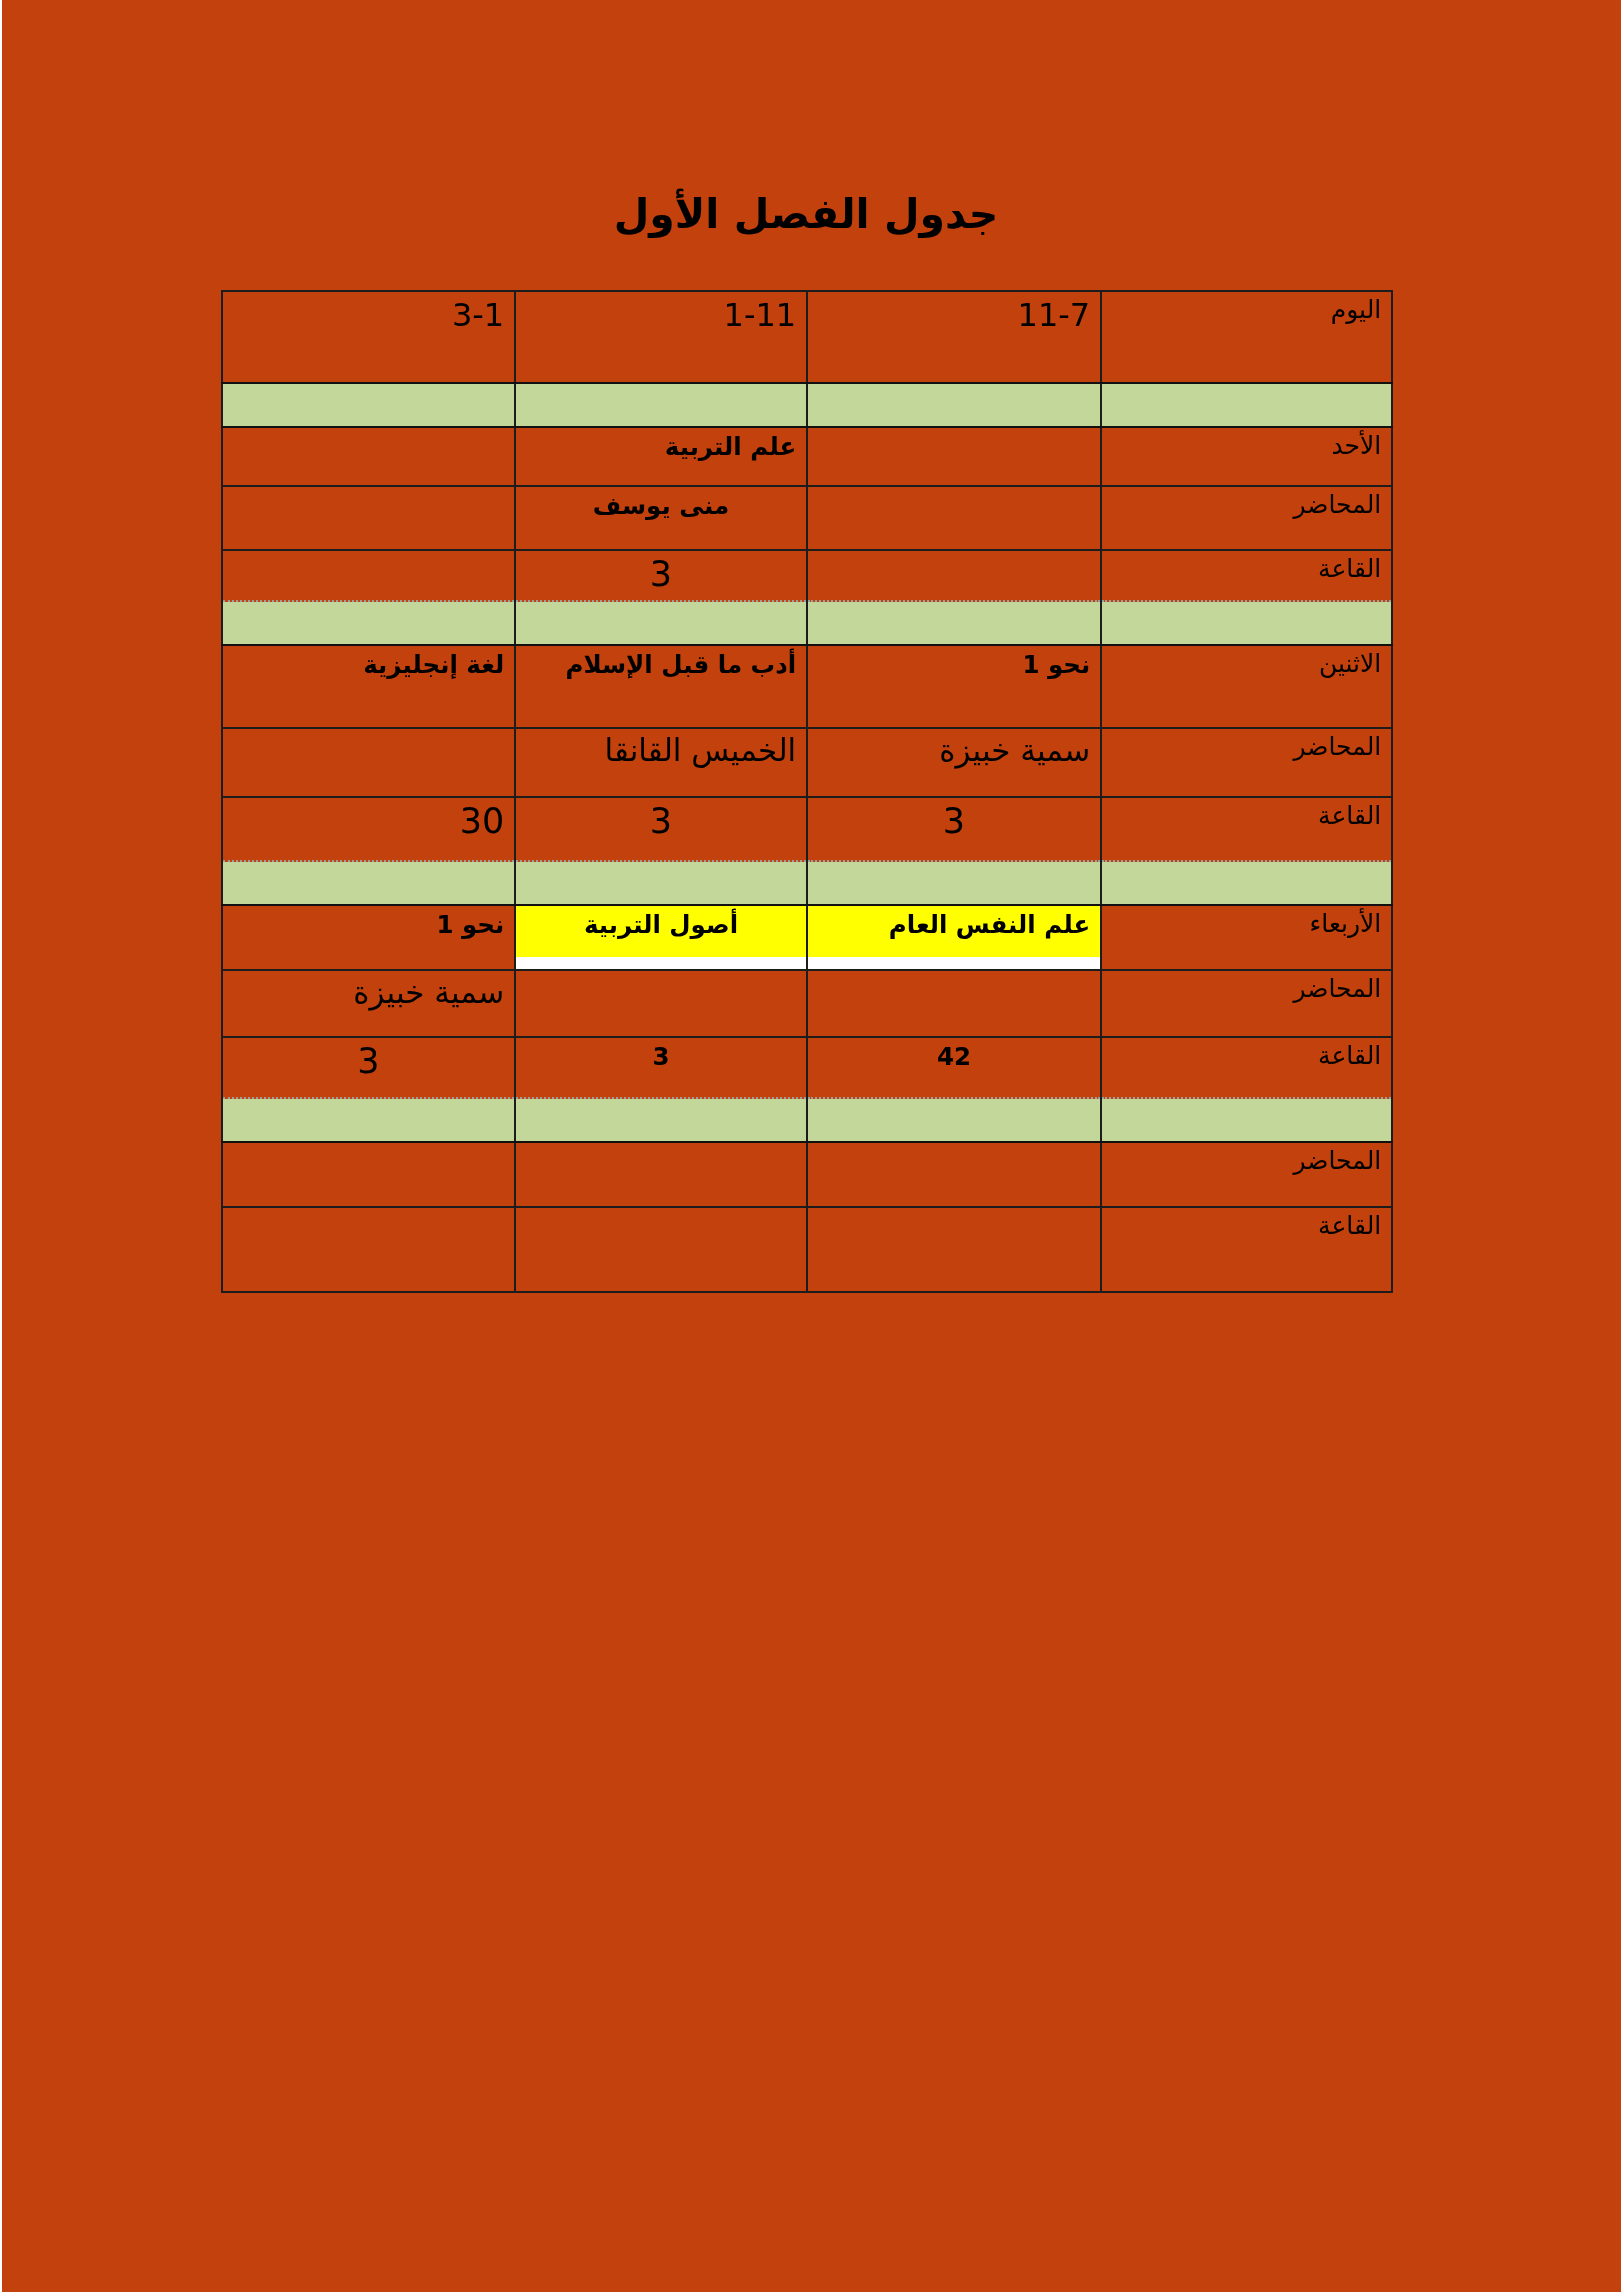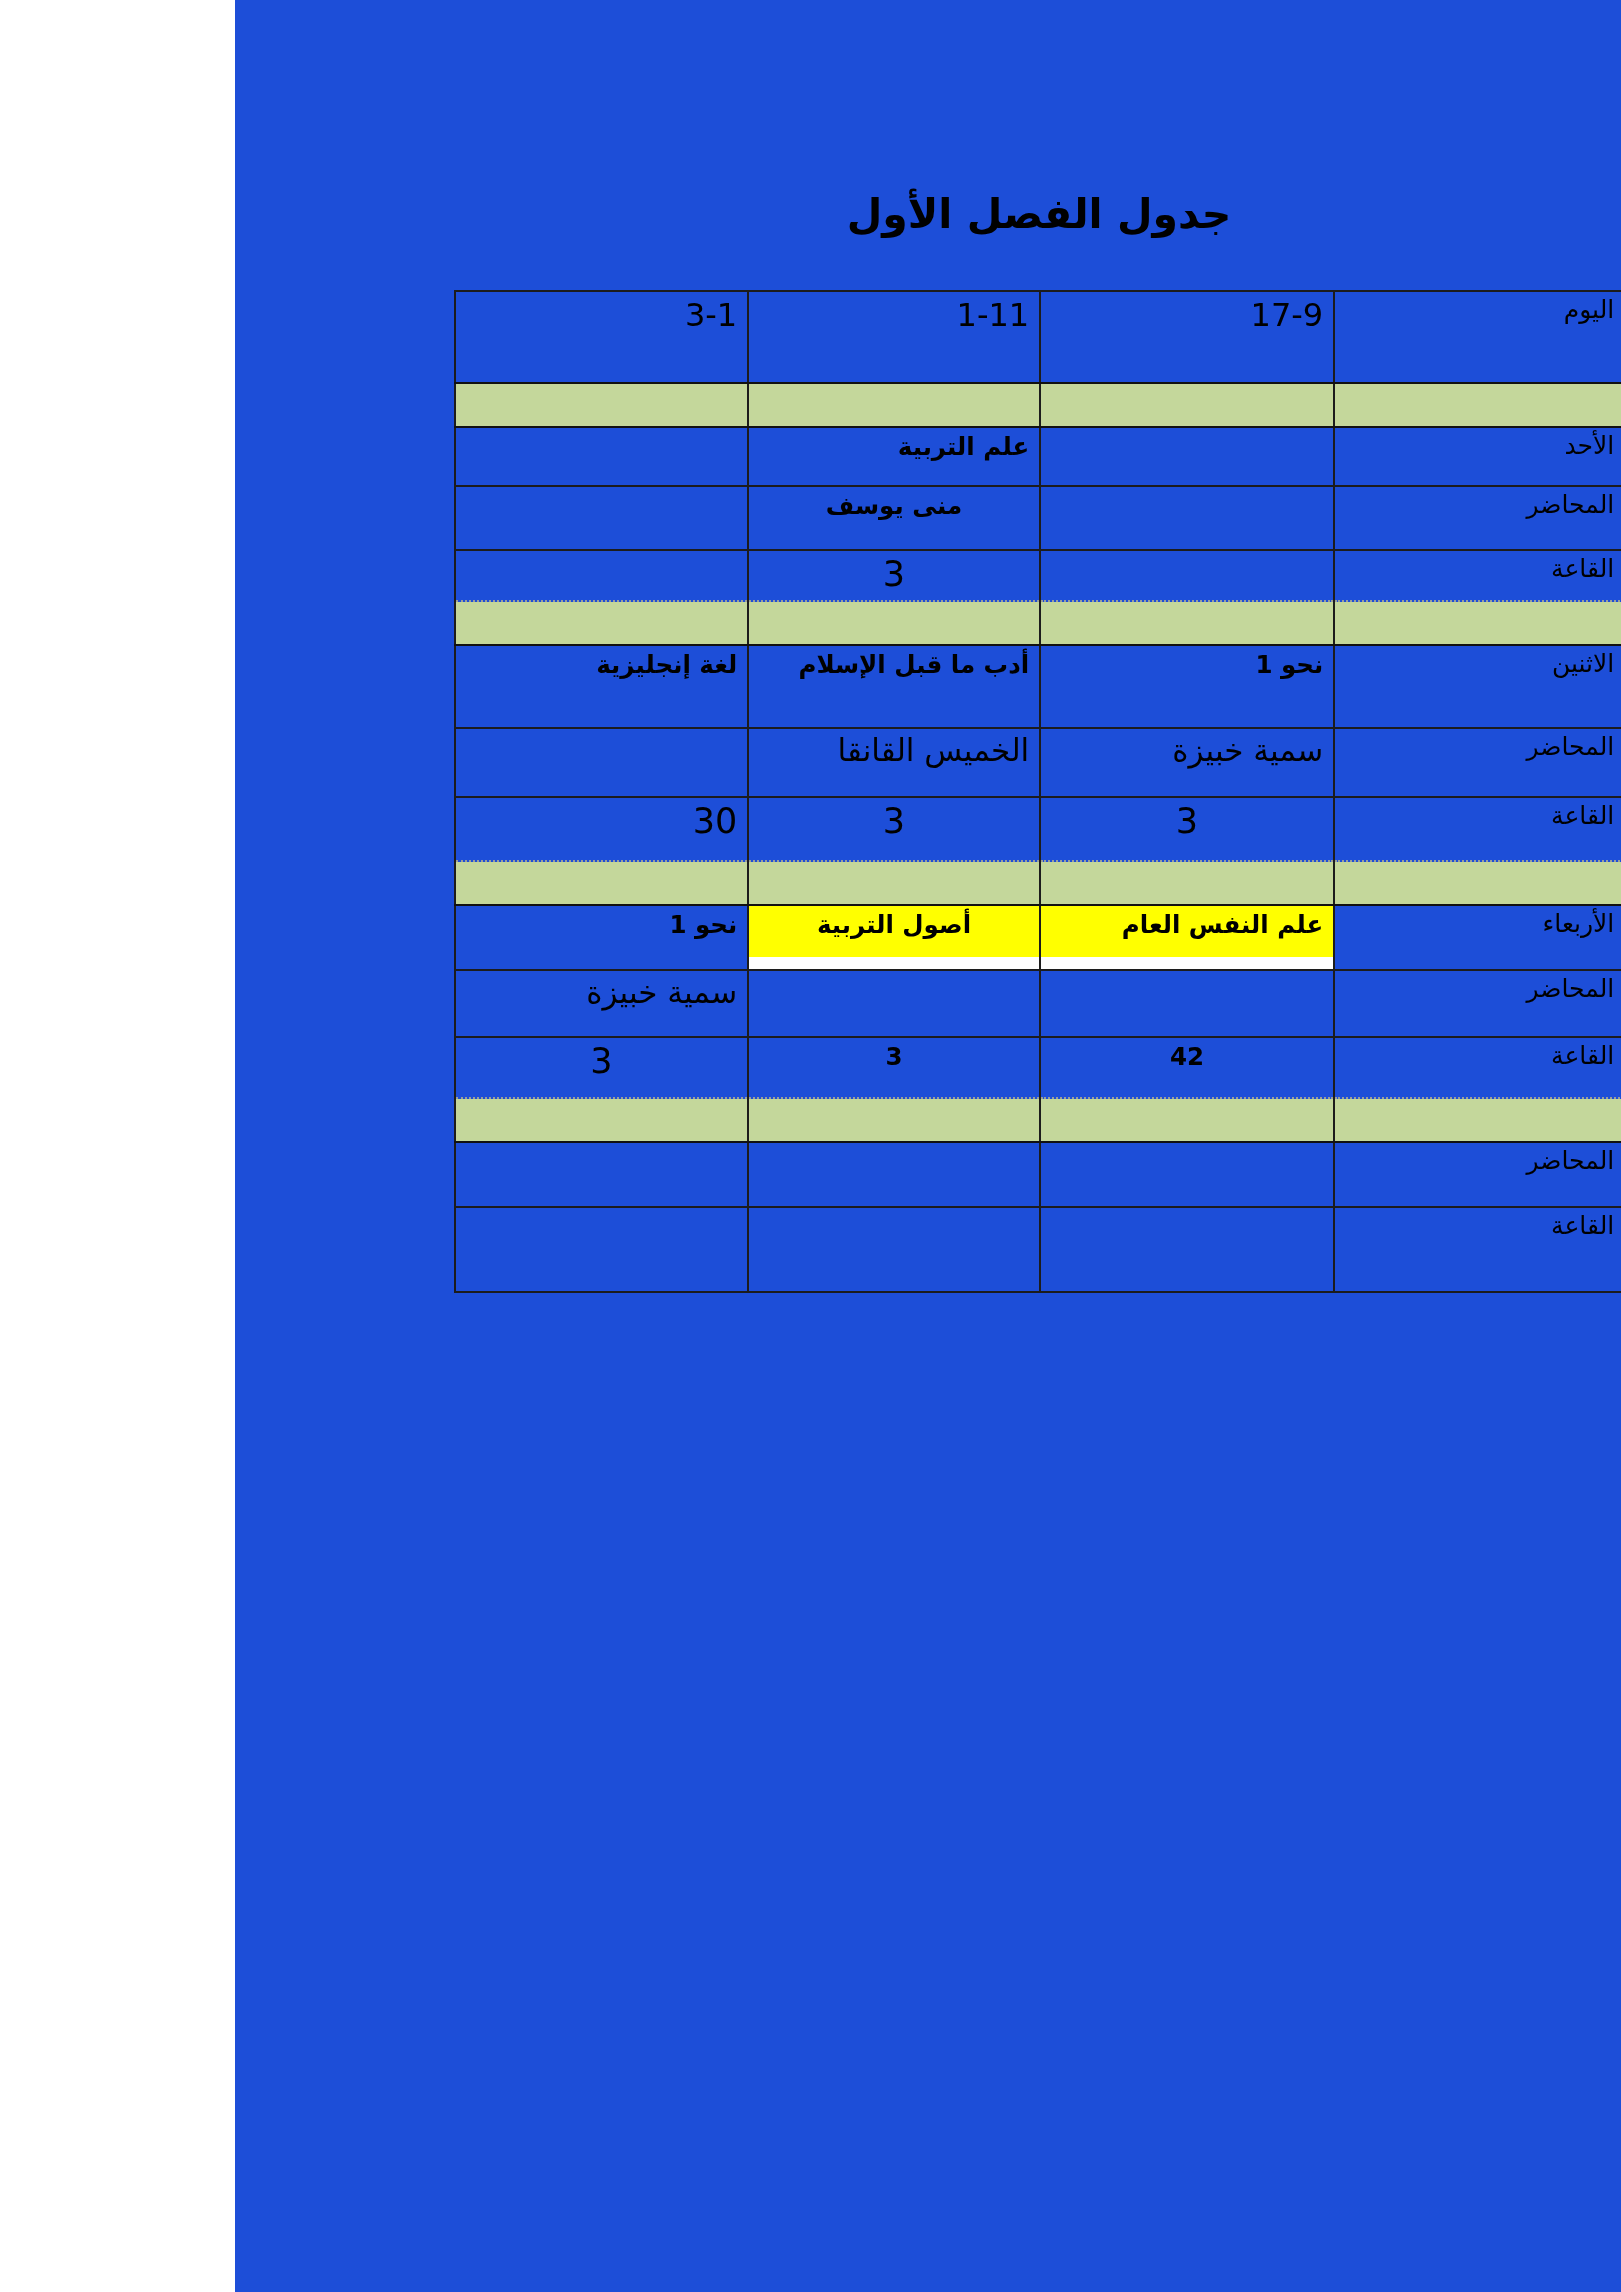--- a/index.html
+++ b/index.html
@@ -1,20 +1,20 @@
 <!DOCTYPE html>
 <html lang="ar" dir="rtl"><head>
 <meta charset="utf-8">
 <style>
   html, body { margin: 0; padding: 0; background: #ffffff; }
   .page {
     position: relative;
-    width: 1386px;
+    width: 1619px;
     height: 2293px;
-    background: #1d4ed8;
+    background: #c2410c;
     overflow: hidden;
     font-family: "DejaVu Sans", sans-serif;
     color: #000;
   }
   .doc-title {
     position: absolute;
     top: 192px;
     left: 219px;
     width: 1170px;
     margin: 0;
@@ -113,21 +113,21 @@
     <colgroup>
       <col style="width:291px">
         <col style="width:294px">
         <col style="width:292px">
         <col style="width:293px">
     </colgroup>
     <tbody>
 
       <tr class="header-row" style="height:92px">
         <td class="day-cell">اليوم</td>
-        <td class="hnum"><bdo dir="ltr">17-9</bdo></td>
+        <td class="hnum"><bdo dir="ltr">11-7</bdo></td>
         <td class="hnum"><bdo dir="ltr">1-11</bdo></td>
         <td class="hnum"><bdo dir="ltr">3-1</bdo></td>
       </tr>
 
       <tr class="sep" style="height:44px">
         <td></td>
           <td></td>
           <td></td>
           <td></td>
       </tr>

